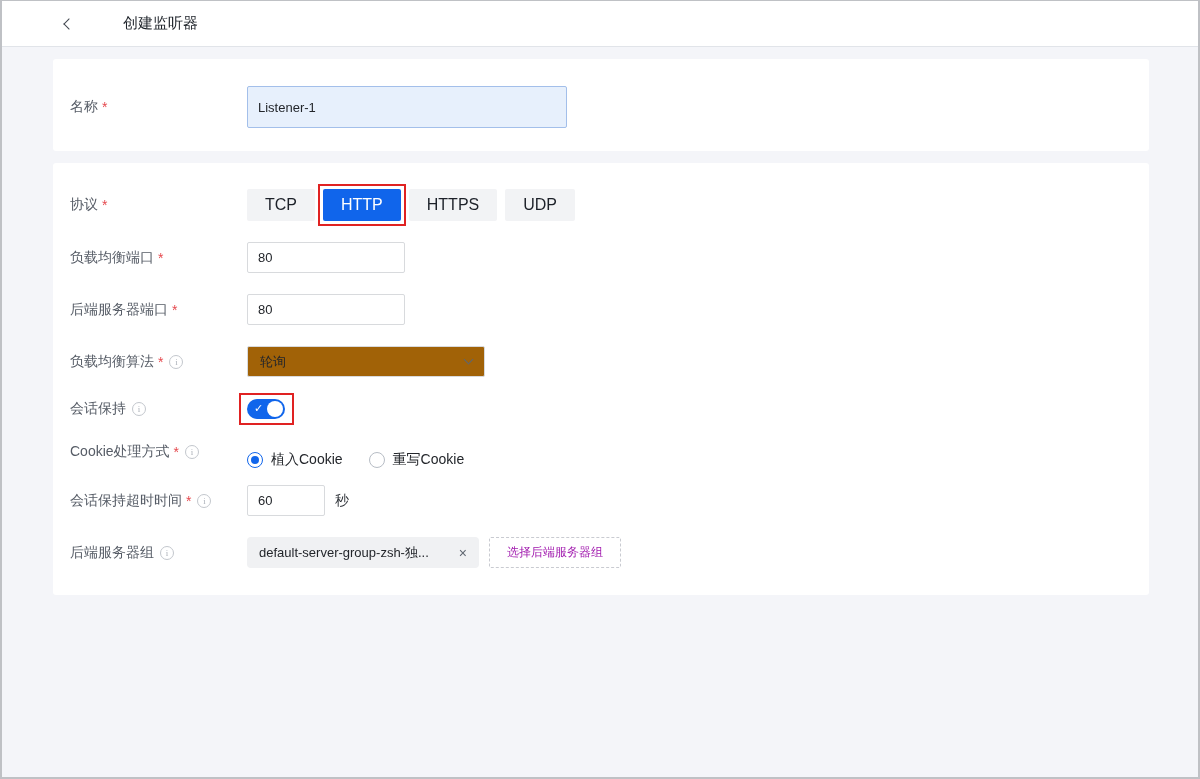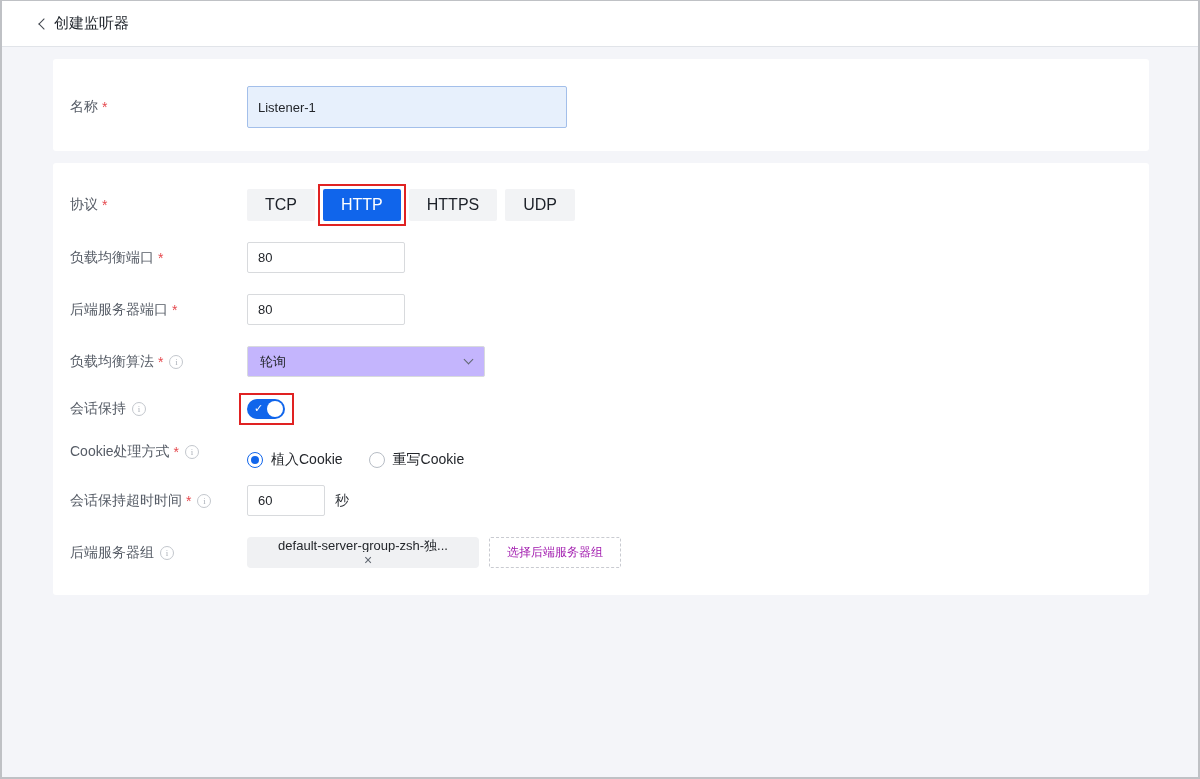--- a/index.html
+++ b/index.html
@@ -14,21 +14,22 @@
     border: 2px solid #bfc1c5; border-top-width: 1px;
     background: #f4f5f9;
     display: flex; flex-direction: column;
     overflow: hidden;
   }
   
   .topbar {
     height: 46px; flex: 0 0 46px;
     background: #fff; border-bottom: 1px solid #e1e4e9;
     display: flex; align-items: center;
-    padding-left: 32px;
+    padding-left: 57px;
+    gap: 44px;
   }
   .back-btn {
     width: 16px; height: 16px; display: inline-flex;
     align-items: center; justify-content: center;
     cursor: pointer; margin-right: 4px;
   }
   .chev-left {
     width: 8px; height: 8px;
     border-left: 1.6px solid #40464e; border-bottom: 1.6px solid #40464e;
     transform: rotate(45deg); margin-left: 3px;
@@ -94,21 +95,21 @@
   .annot-box {
     position: absolute; border: 2px solid #e02222; pointer-events: none;
   }
   .annot-http { left: -5px; right: 3px; top: -5px; bottom: -5px; }
   .annot-toggle { left: -8px; right: -9px; top: -6px; bottom: -6px; }
 
   
   .select-box {
     width: 238px; height: 31px; border: 1px solid #d8dadd; border-radius: 2px;
     display: flex; align-items: center; justify-content: space-between;
-    padding: 13px 12px; font-size: 13px; color: #23262b; cursor: pointer; background: #c4b5fd;
+    padding: 13px 12px; font-size: 13px; color: #23262b; cursor: pointer; background: #a16207;
   }
   .chev-down {
     width: 7px; height: 7px;
     border-right: 1.5px solid #5f6670; border-bottom: 1.5px solid #5f6670;
     transform: rotate(45deg); margin-top: -4px;
   }
 
   
   .toggle {
     width: 38px; height: 20px; border-radius: 10px;
@@ -137,21 +138,21 @@
   .radio-circle.checked::after {
     content: ""; width: 8px; height: 8px; border-radius: 50%; background: #1065eb;
   }
   .radio-text { font-size: 14px; color: #23262b; margin-left: 8px; }
 
   
   .sg-wrap { display: flex; align-items: center; }
   .sg-tag {
     width: 232px; height: 31px; background: #f0f1f3; border-radius: 4px;
     display: flex; align-items: center; justify-content: space-between;
-    padding: 0 12px; font-size: 13px; color: #23262b; flex-direction: column;
+    padding: 0 12px; font-size: 13px; color: #23262b;
   }
   .sg-tag-text { white-space: nowrap; overflow: hidden; }
   .tag-close { font-size: 14px; color: #5f6670; cursor: pointer; margin-left: 10px; }
   .dashed-btn {
     margin-left: 10px; height: 31px; padding: 0 17px;
     border: 1px dashed #c9cbd1; border-radius: 2px; background: #fff;
     font-size: 12px; color: #a21caf; display: inline-flex; align-items: center;
     cursor: pointer;
     text-align: center;
   }

